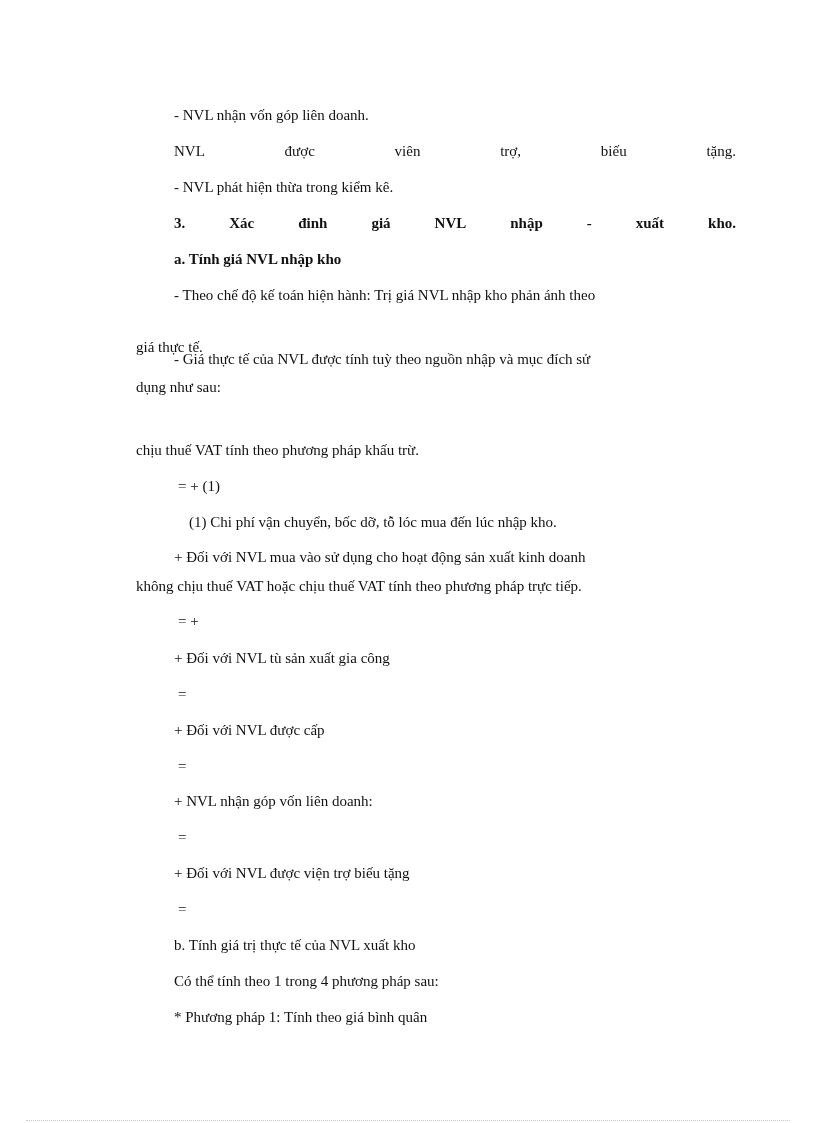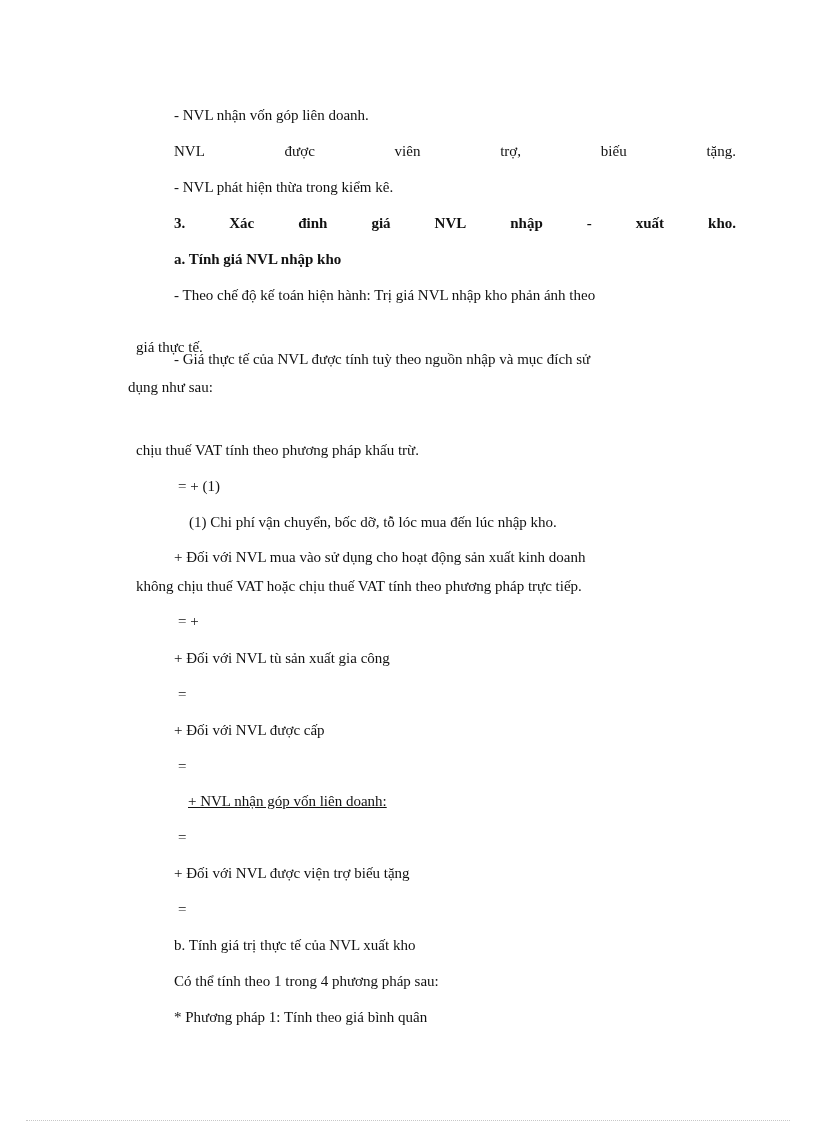--- a/index.html
+++ b/index.html
@@ -72,40 +72,40 @@
     <span>xuất</span>
     <span>kho.</span>
   </div>
 
   <div class="line" style="left:174px; top:284px;">- Theo chế độ kế toán hiện hành: Trị giá NVL nhập kho phản ánh theo</div>
 
   <div class="line bold" style="left:174px; top:248px;">a. Tính giá NVL nhập kho</div>
   <div class="line" style="left:136px; top:312px;margin-top:24px;">giá thực tế.</div>
 
   <div class="line" style="left:174px; top:348px;">- Giá thực tế của NVL được tính tuỳ theo nguồn nhập và mục đích sử</div>
-  <div class="line" style="left:128px; top:376px;">dụng như sau:</div>
+  <div class="line" style="left:136px; top:376px;">dụng như sau:</div>
 
   <div class="line" style="left:136px; top:439px;">chịu thuế VAT tính theo phương pháp khấu trừ.</div>
 
   <div class="line" style="left:178px; top:475px;">=  +  (1)</div>
 
   <div class="line" style="left:174px; top:511px;margin-left:15px;">(1)  Chi phí vận chuyển, bốc dỡ, tỗ lóc mua  đến lúc nhập kho.</div>
 
   <div class="line" style="left:174px; top:546px;">+ Đối với NVL mua vào sử dụng cho hoạt động sản xuất kinh  doanh</div>
   <div class="line" style="left:136px; top:575px;">không chịu thuế VAT hoặc chịu thuế VAT tính theo phương pháp trực tiếp.</div>
 
   <div class="line" style="left:178px; top:610px;">=  +</div>
 
   <div class="line" style="left:174px; top:647px;">+ Đối với NVL tù sản xuất gia  công</div>
   <div class="line" style="left:178px; top:683px;">=</div>
 
   <div class="line" style="left:174px; top:719px;">+ Đối với NVL được cấp</div>
   <div class="line" style="left:178px; top:755px;">=</div>
 
-  <div class="line" style="left:188px; top:790px;text-decoration:underline;">+ NVL nhận góp vốn liên  doanh:</div>
+  <div class="line" style="left:174px; top:790px;">+ NVL nhận góp vốn liên  doanh:</div>
   <div class="line" style="left:178px; top:826px;">=</div>
 
   <div class="line" style="left:174px; top:862px;">+ Đối với NVL được viện trợ biếu tặng</div>
   <div class="line" style="left:178px; top:898px;">=</div>
 
   <div class="line" style="left:174px; top:934px;">b. Tính giá trị thực tế của NVL xuất kho</div>
   <div class="line" style="left:174px; top:970px;">Có thể tính theo 1 trong 4 phương pháp sau:</div>
   <div class="line" style="left:174px; top:1006px;">* Phương pháp 1: Tính theo giá  bình quân</div>
 
   <div class="footer-dots"></div>

